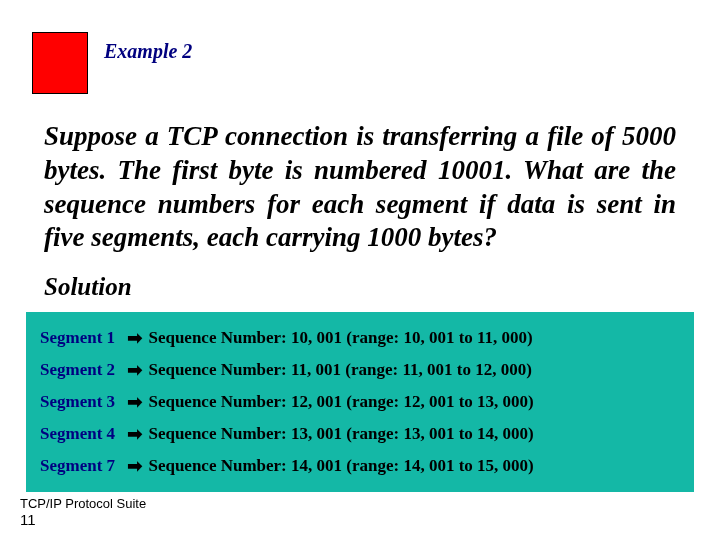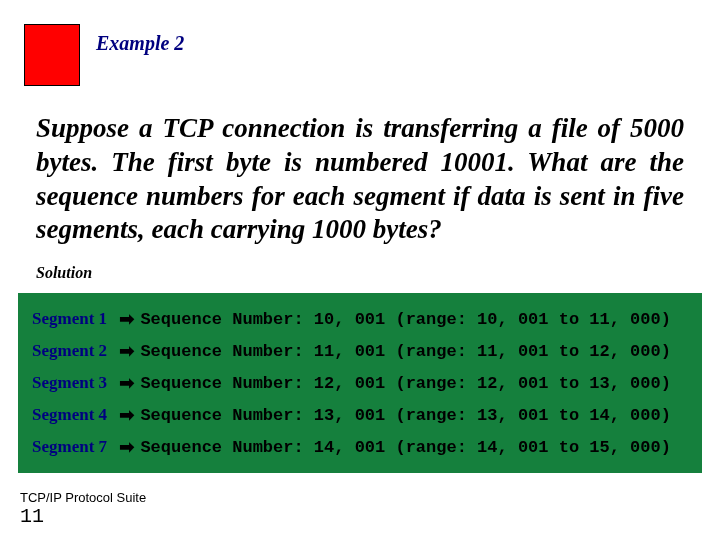--- a/index.html
+++ b/index.html
@@ -1,30 +1,30 @@
 <!DOCTYPE html>
 <html><head>
 <meta charset="utf-8">
 <style>
   * { margin: 0; padding: 0; box-sizing: border-box; }
   html, body { width: 720px; height: 540px; background: #fff; font-family: "Times New Roman", Times, serif; }
-  .slide { width: 720px; height: 540px; position: relative; padding: 0; }
+  .slide { width: 720px; height: 540px; position: relative; padding: 8px; }
   .header-row { display: flex; align-items: flex-start; padding: 24px 0 0 24px; }
   .red-box { width: 56px; height: 62px; background: #ff0000; border: 1px solid #000; }
   .example-title { margin-left: 16px; margin-top: 8px; color: #00007f; font-weight: bold; font-style: italic; font-size: 20px; font-family: "Brush Script MT", "Comic Sans MS", cursive; }
   .problem { margin: 26px 36px 0 36px; font-size: 27px; font-weight: bold; font-style: italic; text-align: justify; line-height: 1.25; color: #000; }
-  .solution-block { margin: 16px 36px 0 36px; font-size: 16px; font-weight: bold; line-height: 1.25; color: #000; }
+  .solution-block { margin: 16px 36px 0 36px; font-size: 25px; font-weight: bold; line-height: 1.25; color: #000; }
   .solution-label { font-style: italic; }
-  .segments { margin: 10px 18px 0 18px; background: #15803d; padding: 10px 14px 10px 14px; }
+  .segments { margin: 10px 18px 0 18px; background: #14b8a6; padding: 10px 14px 10px 14px; }
   .seg-row { display: flex; align-items: center; font-size: 17px; font-weight: bold; padding: 6px 0; }
   .seg-label { color: #000080; margin-right: 8px; white-space: pre; }
   .arrow-icon { color: #000; font-size: 18px; margin-right: 6px; line-height: 1; }
-  .seg-text { color: #000; font-family: Liberation Mono, monospace; }
+  .seg-text { color: #000; }
   .footer { position: absolute; bottom: 12px; left: 20px; right: 20px; display: flex; justify-content: space-between; font-size: 13px; color: #000; font-family: Arial, Helvetica, sans-serif; flex-direction: column; }
-  .page-num { font-family: Liberation Mono, monospace; font-size: 20px; }
+  .page-num { font-family: Liberation Sans, sans-serif; font-size: 15px; }
 </style>
 </head>
 <body>
 
 <div class="slide">
 
   <div class="header-row">
     <div class="red-box"></div>
     <div class="example-title">Example 2</div>
   </div>

